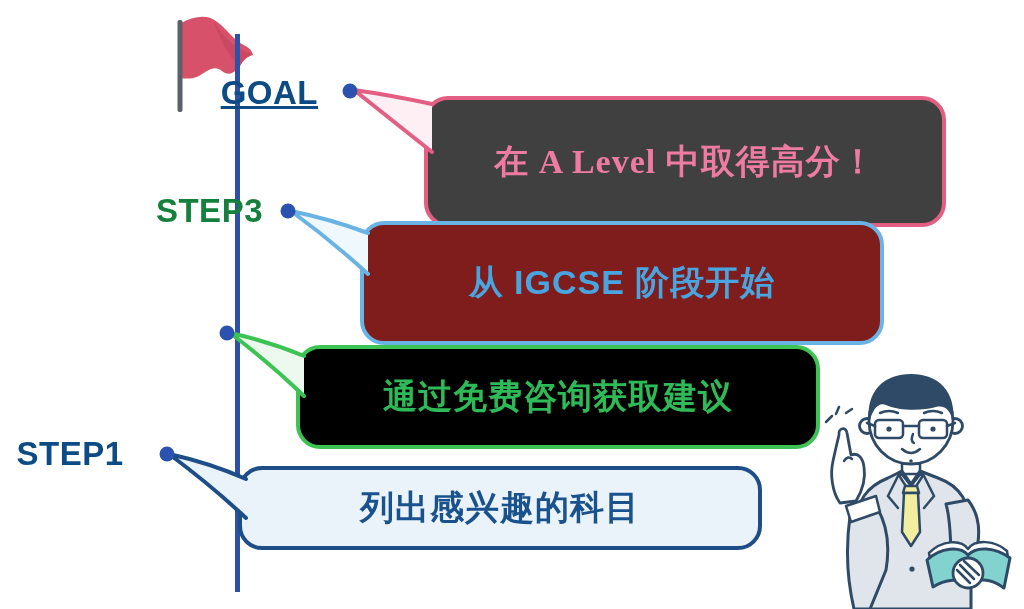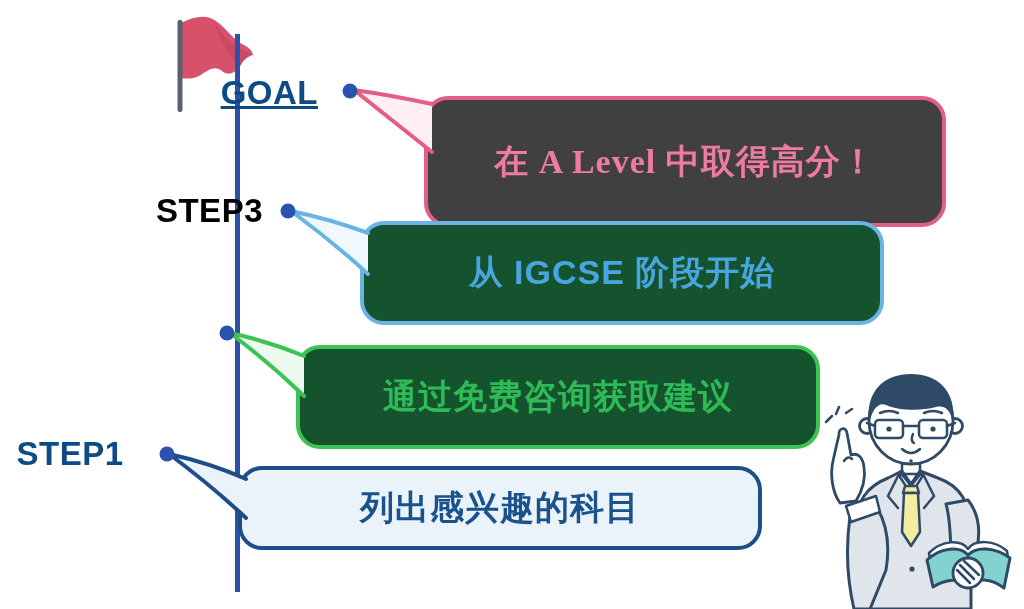--- a/index.html
+++ b/index.html
@@ -38,30 +38,30 @@
   <svg class="layer" width="1024" height="609" viewBox="0 0 1024 609">
     <path d="M181,23 C196,15 208,15 216,21 C228,30 232,38 242,44 C248,47 252,50 253,55
              C247,57 243,60 240,66 C234,74 228,76 222,71 C214,64 206,72 199,76
              C193,79 186,79 181,78 Z" style="fill: rgb(216, 81, 107);"></path>
     <path d="M214,21 C222,36 232,47 252,54 C247,56 243,60 240,66 C229,57 219,39 214,21 Z" style="fill: rgb(201, 72, 98);"></path>
     <rect x="177.5" y="20" width="5" height="92" rx="2" style="fill: rgb(90, 97, 107);"></rect>
     <rect x="235" y="34" width="5" height="558" style="fill: rgb(45, 81, 165);"></rect>
   </svg>
 
   <div class="step-label" style="left: 178px; top: 74px; color: rgb(13, 75, 132); text-decoration: underline;">GOAL</div>
-  <div class="step-label" style="left: 123px; top: 192px; color: #000000;">STEP3</div>
+  <div class="step-label" style="left: 123px; top: 192px; color: #15803d;">STEP3</div>
   <div class="step-label" style="left: 0px; top: 435px; color: rgb(13, 75, 132); text-align: center;">STEP1</div>
 
   <div class="bubble" style="left: 424px; top: 96px; width: 522px; height: 131px; border-color: rgb(226, 94, 131); background-color: #404040; font-family: Liberation Serif, serif;">
     <span class="bubble-text" style="color: rgb(238, 123, 161);">在 A Level 中取得高分！</span>
   </div>
-  <div class="bubble" style="left: 360px; top: 221px; width: 524px; height: 104px; border-color: rgb(105, 180, 228); background-color: #14532d;">
+  <div class="bubble" style="left: 360px; top: 221px; width: 524px; height: 124px; border-color: rgb(105, 180, 228); background-color: #7f1d1d;">
     <span class="bubble-text" style="color: rgb(73, 165, 224);">从 IGCSE 阶段开始</span>
   </div>
-  <div class="bubble" style="left: 296px; top: 345px; width: 524px; height: 104px; border-color: rgb(60, 195, 83); background-color: #14532d;">
+  <div class="bubble" style="left: 296px; top: 345px; width: 524px; height: 104px; border-color: rgb(60, 195, 83); background-color: #000000;">
     <span class="bubble-text" style="color: rgb(46, 186, 87);">通过免费咨询获取建议</span>
   </div>
   <div class="bubble" style="left: 238px; top: 466px; width: 524px; height: 84px; border-color: rgb(29, 78, 135); background-color: rgb(234, 243, 250);">
     <span class="bubble-text" style="color: rgb(26, 82, 141);">列出感兴趣的科目</span>
   </div>
 
   <svg class="layer" width="1024" height="609" viewBox="0 0 1024 609">
     <path class="tail" d="M432,104 Q390,95 354,90 Q394,122 432,152" style="fill: rgb(253, 239, 244); stroke: rgb(226, 94, 131);"></path>
     <path class="tail" d="M368,233 Q330,219 291,211 Q332,241 368,274" style="fill: rgb(239, 248, 253); stroke: rgb(105, 180, 228);"></path>
     <path class="tail" d="M304,356 Q268,341 230,333 Q270,363 304,396" style="fill: rgb(237, 249, 239); stroke: rgb(60, 195, 83);"></path>

